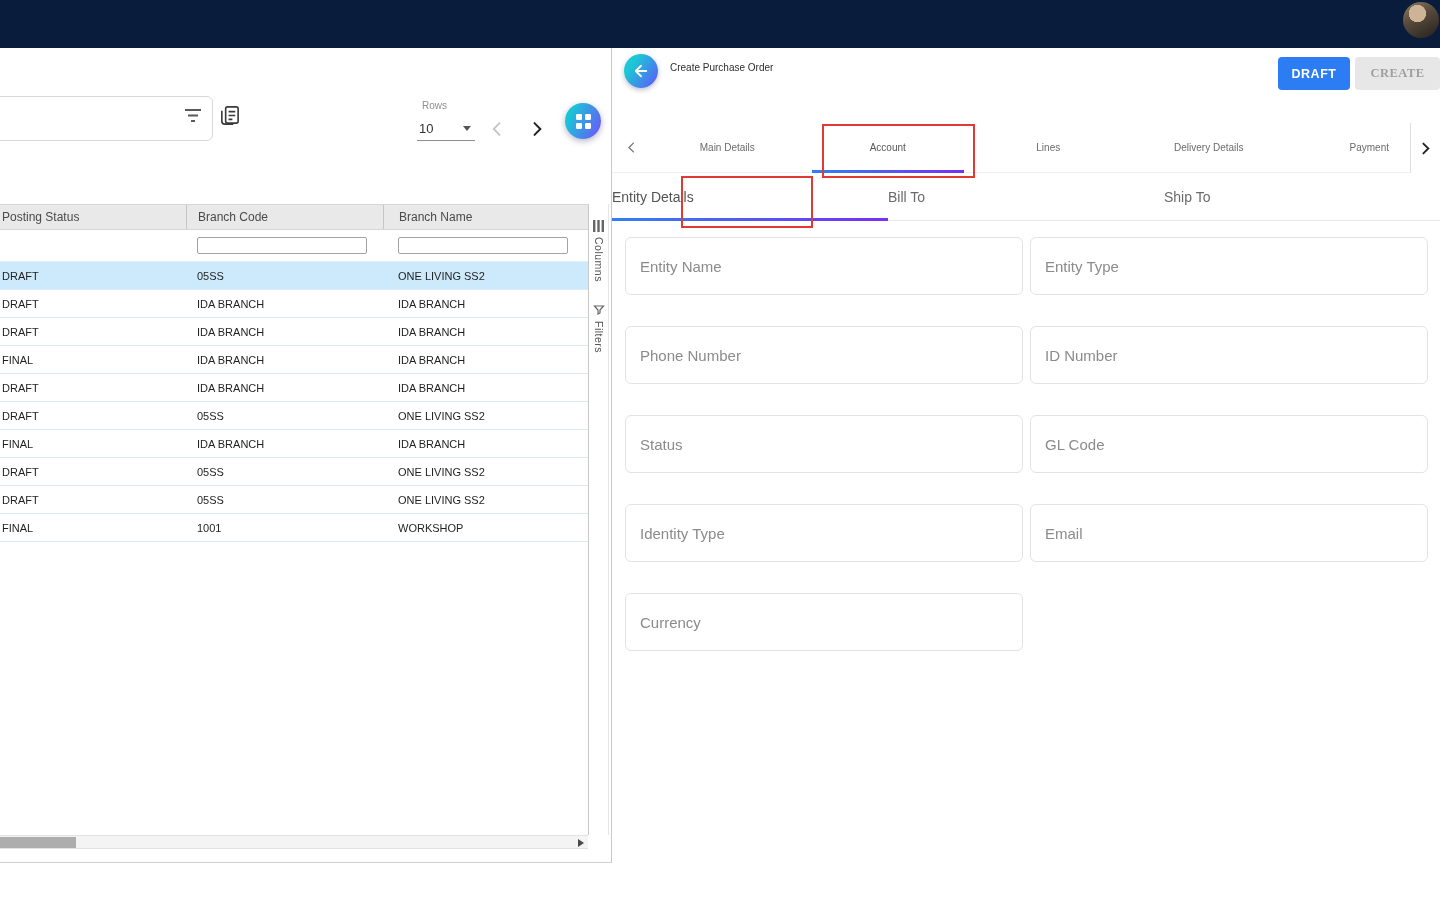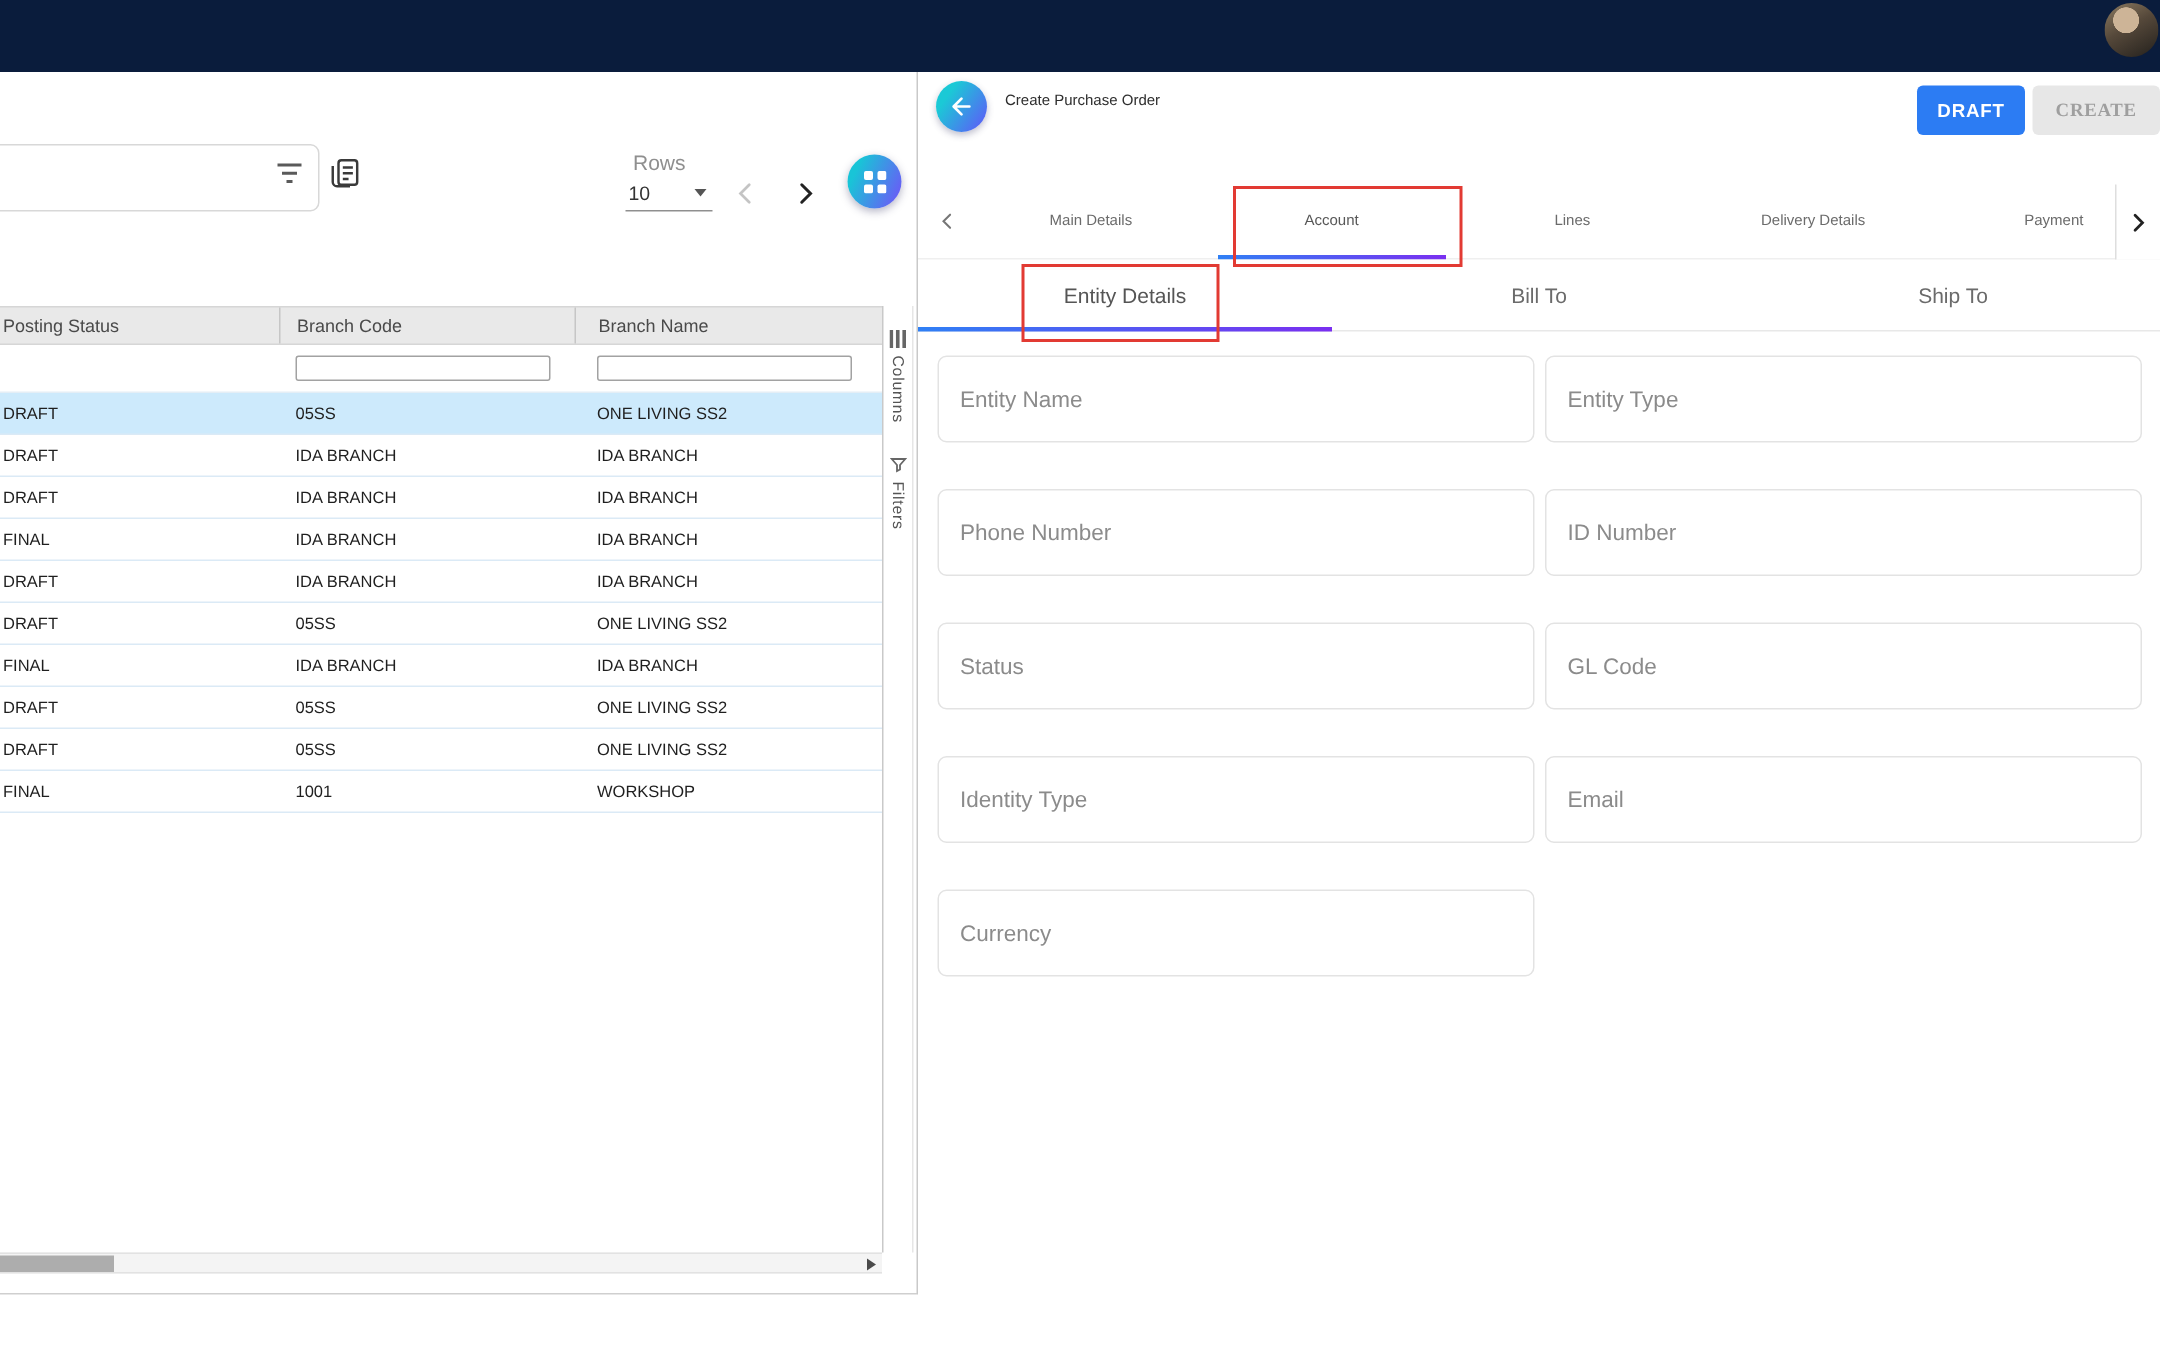--- a/index.html
+++ b/index.html
@@ -20,21 +20,21 @@
                 border-right:1px solid #c9c9c9; border-bottom:1px solid #cfcfcf; }
 
   .search-box { position:absolute; left:-6px; top:48px; width:219px; height:45px; background:#fff;
                 border:1px solid #d8d8d8; border-radius:6px; display:flex; align-items:center; }
   .search-box input { border:none; outline:none; width:150px; margin-left:12px; font-size:13px;
                       font-family:inherit; color:#333; background:transparent; }
   .icon-btn { position:absolute; background:none; border:none; cursor:pointer; padding:0; line-height:0; }
   .filter-list-btn { left:184px; top:60px; }
   .copy-btn { left:218px; top:56px; }
 
-  .rows-label { position:absolute; left:422px; top:52px; font-size:14px; color:#8f8f8f; }
+  .rows-label { position:absolute; left:422px; top:52px; font-size:10px; color:#8f8f8f; }
   .rows-select { position:absolute; left:417px; top:68px; width:58px; height:25px;
                  border-bottom:1px solid #8f8f8f; display:flex; align-items:center;
                  justify-content:space-between; cursor:pointer; }
   .rows-value { font-size:13px; color:#333; padding-left:2px; }
   .caret-down { width:0; height:0; border-left:4.5px solid transparent; border-right:4.5px solid transparent;
                 border-top:5px solid #555; margin-right:4px; }
   .page-prev { left:487px; top:71px; }
   .page-next { left:527px; top:71px; }
   .grid-btn { position:absolute; left:565px; top:55px; width:36px; height:36px; border-radius:50%;
               border:none; cursor:pointer; display:flex; align-items:center; justify-content:center;
@@ -94,21 +94,21 @@
          cursor:pointer; position:relative; white-space:nowrap; }
   .tab.active { color:#585858; }
   .tab.active::after { content:""; position:absolute; left:4px; right:4px; bottom:0; height:3px;
                        background:linear-gradient(90deg,#2f80f5,#7a2ff0); }
   .tab-next-box { position:absolute; right:0; top:0; width:30px; height:50px; background:#fff;
                   border-left:1px solid #dedede; display:flex; align-items:center; justify-content:center;
                   cursor:pointer; }
 
   .subtabbar { position:absolute; left:0; top:125px; width:828px; height:48px; display:flex;
                border-bottom:1px solid #e8e8e8; }
-  .subtab { flex:1; text-align:center; line-height:48px; font-size:14px; color:#6b6b6b;
+  .subtab { flex:1; text-align:left; line-height:48px; font-size:14px; color:#6b6b6b;
             cursor:pointer; position:relative; white-space:nowrap; }
   .subtab.active { color:#555; }
   .subtab.active::after { content:""; position:absolute; left:0; right:0; bottom:-1px; height:3px;
                           background:linear-gradient(90deg,#2f80f5,#7a2ff0); }
 
   .annot { position:absolute; border:2px solid #e23a33; pointer-events:none; z-index:6; }
   .annot-tab { left:210px; top:76px; width:153px; height:54px; }
   .annot-subtab { left:69px; top:128px; width:132px; height:52px; }
 
   .fields { position:absolute; left:13px; top:189px; width:803px; display:grid;

